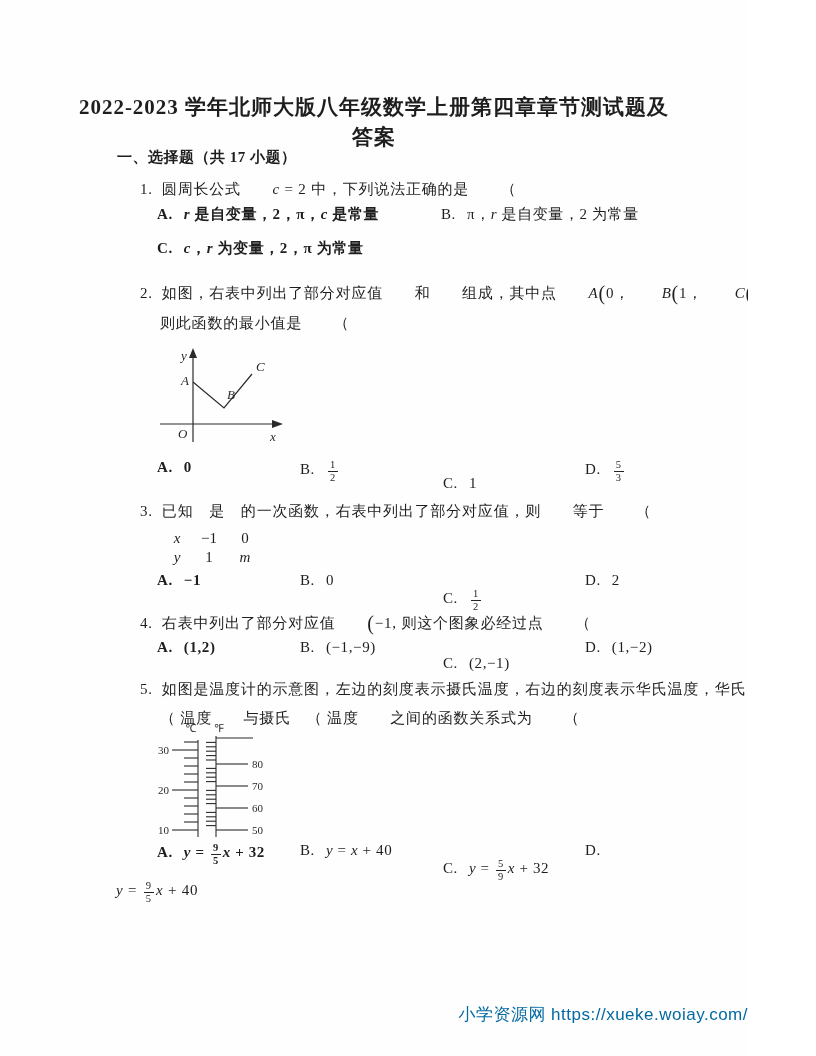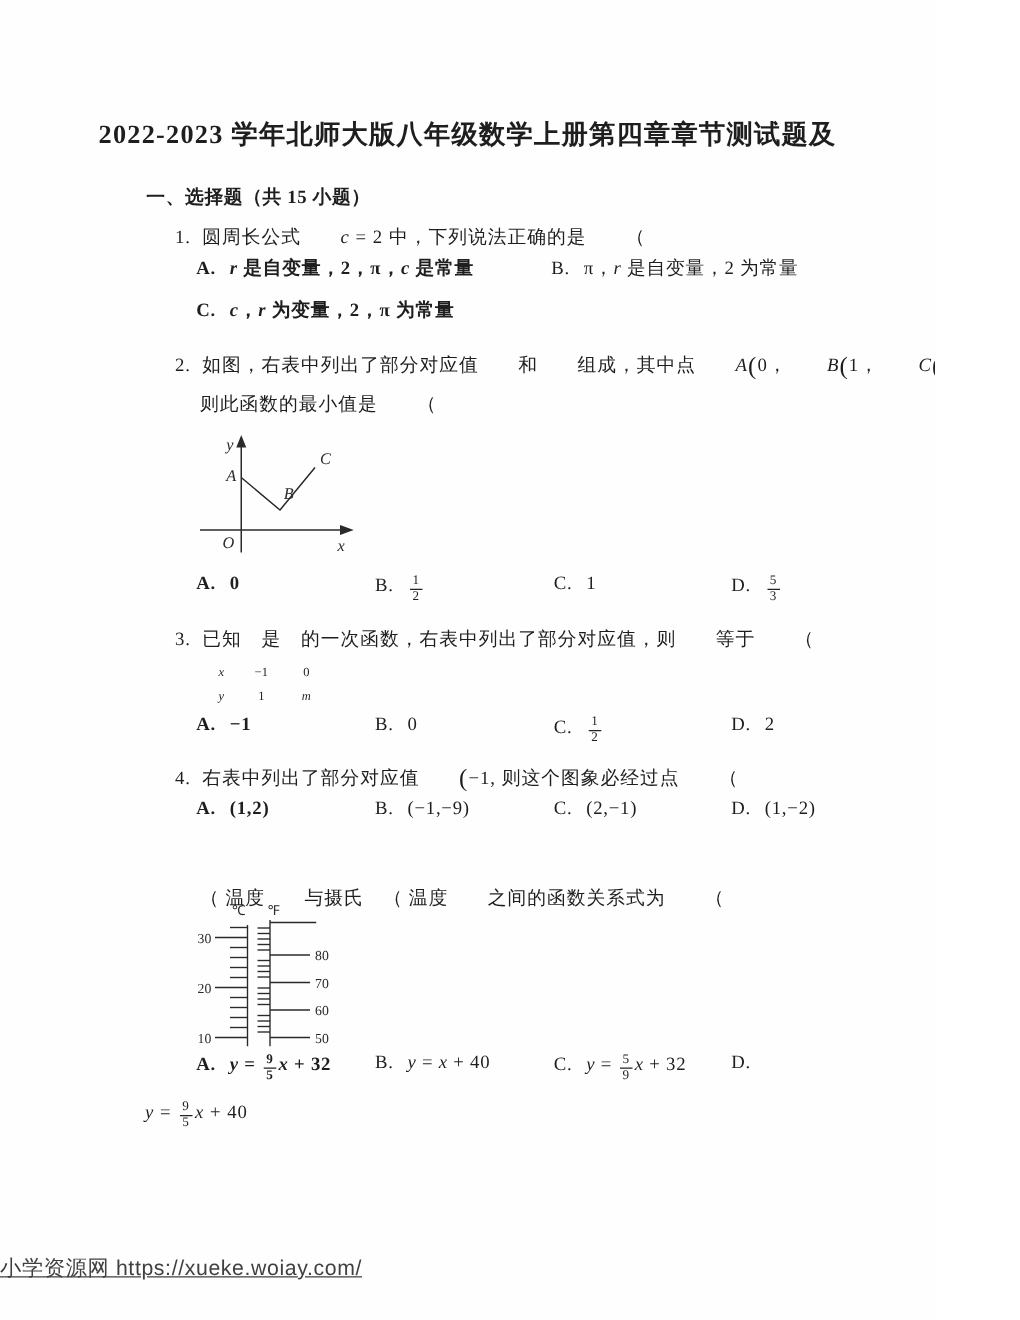--- a/index.html
+++ b/index.html
@@ -5,46 +5,47 @@
   html,body{margin:0;padding:0;background:#ffffff;}
   .page{position:relative;width:748px;height:1056px;background:#fefefe;overflow:hidden;
         font-family:"Liberation Serif",serif;color:#1e1e1e;}
   .title{position:absolute;left:0;width:100%;text-align:center;font-size:21px;font-weight:bold;
          letter-spacing:1px;white-space:nowrap;}
   .section{position:absolute;left:117px;font-size:15px;font-weight:bold;letter-spacing:0.5px;}
   .stem{position:absolute;font-size:15px;letter-spacing:0.8px;white-space:nowrap;}
   .qnum{margin-right:9px;}
   .optrow{position:absolute;left:157px;width:640px;height:24px;font-size:15px;}
   .opt{position:absolute;top:0;white-space:nowrap;letter-spacing:0.6px;}
-  .opt.c1{left:0;font-weight:bold;}  .opt.c2{left:143px;}  .opt.c3{left:286px;}  .opt.c4{left:428px;}
+  .opt.c1{left:0;font-weight:bold;}  .opt.c2{left:143px;}  .opt.c3{left:286px;margin-top:16px;}  .opt.c4{left:428px;}
   .opt.q1b{left:284px;}
   .olabel{margin-right:11px;}
   .mi{font-style:italic;}
   .bigp{font-size:20px;font-weight:400;vertical-align:-2px;}
   .frac{display:inline-block;vertical-align:-7px;text-align:center;line-height:1.08;margin:0 2px;}
   .frac .fnum{display:block;font-size:10.5px;border-bottom:1px solid #222;padding:0 2px 0.5px 2px;}
   .frac .fden{display:block;font-size:10.5px;padding-top:0.5px;}
-  .xytable{position:absolute;font-size:10px;line-height:19px;}
+  .xytable{position:absolute;font-size:15px;line-height:19px;}
   .trow{white-space:nowrap;}
   .tc{display:inline-block;text-align:center;}
   .tc.tc1{width:22px;} .tc.tc2{width:42px;} .tc.tc3{width:30px;}
   .figure{position:absolute;}
   .figure svg{display:block;}
   .figure text{font-family:"Liberation Serif",serif;fill:#2a2a2a;}
-  .footer{position:absolute;left:0;width:100%;text-align:left;font-size:17px;color:#404040;
-          font-family:"Liberation Sans",sans-serif;letter-spacing:0.5px;text-decoration:underline;}
+  .footer{position:absolute;left:0;width:100%;text-align:right;font-size:17px;color:#0369a1;
+          font-family:"Liberation Sans",sans-serif;letter-spacing:0.5px;}
 </style>
 </head>
 <body>
 
 <div class="page">
 
   <div class="title" style="top:93px">2022-2023 学年北师大版八年级数学上册第四章章节测试题及</div>
+  <div class="title" style="top:123px">答案</div>
 
-  <div class="section" style="top:148px">一、选择题（共 15 小题）</div>
+  <div class="section" style="top:148px">一、选择题（共 17 小题）</div>
 
   <div class="stem" style="top:180px;left:140px">
     <span class="qnum">1.</span><span><span>圆周长公式　　</span><span class="mi">c</span><span> = 2 中，下列说法正确的是　　（</span></span>
   </div>
   <div class="optrow" style="top:205px">
     <span class="opt c1"><span class="olabel">A.</span><span class="otext"><span class="mi">r</span><span> 是自变量，2，π，</span><span class="mi">c</span><span> 是常量</span></span></span>
     <span class="opt q1b"><span class="olabel">B.</span><span class="otext"><span>π，</span><span class="mi">r</span><span> 是自变量，2 为常量</span></span></span>
   </div>
   <div class="optrow" style="top:239px">
     <span class="opt c1"><span class="olabel">C.</span><span class="otext"><span class="mi">c</span><span>，</span><span class="mi">r</span><span> 为变量，2，π 为常量</span></span></span>
@@ -107,20 +108,23 @@
   <div class="stem" style="top:612px;left:140px">
     <span class="qnum">4.</span><span><span>右表中列出了部分对应值　　</span><span class="bigp">(</span><span>−1, 则这个图象必经过点　　（</span></span>
   </div>
   <div class="optrow" style="top:639px">
     <span class="opt c1"><span class="olabel">A.</span><span class="otext"><span>(1,2)</span></span></span>
     <span class="opt c2"><span class="olabel">B.</span><span class="otext"><span>(−1,−9)</span></span></span>
     <span class="opt c3"><span class="olabel">C.</span><span class="otext"><span>(2,−1)</span></span></span>
     <span class="opt c4"><span class="olabel">D.</span><span class="otext"><span>(1,−2)</span></span></span>
   </div>
 
+  <div class="stem" style="top:680px;left:140px">
+    <span class="qnum">5.</span><span><span>如图是温度计的示意图，左边的刻度表示摄氏温度，右边的刻度表示华氏温度，华氏</span></span>
+  </div>
   <div class="stem" style="top:709px;left:160px">
     <span><span>（ 温度　　与摄氏　（ 温度　　之间的函数关系式为　　（</span></span>
   </div>
 
   <div class="figure" style="top:720px;left:148px">
     <svg width="140" height="124" viewBox="0 0 140 124">
       <g stroke="#2a2a2a" stroke-width="1.1" fill="none">
 
         <line x1="50" y1="20" x2="50" y2="117"></line>
         <line x1="24" y1="30" x2="50" y2="30"></line>

